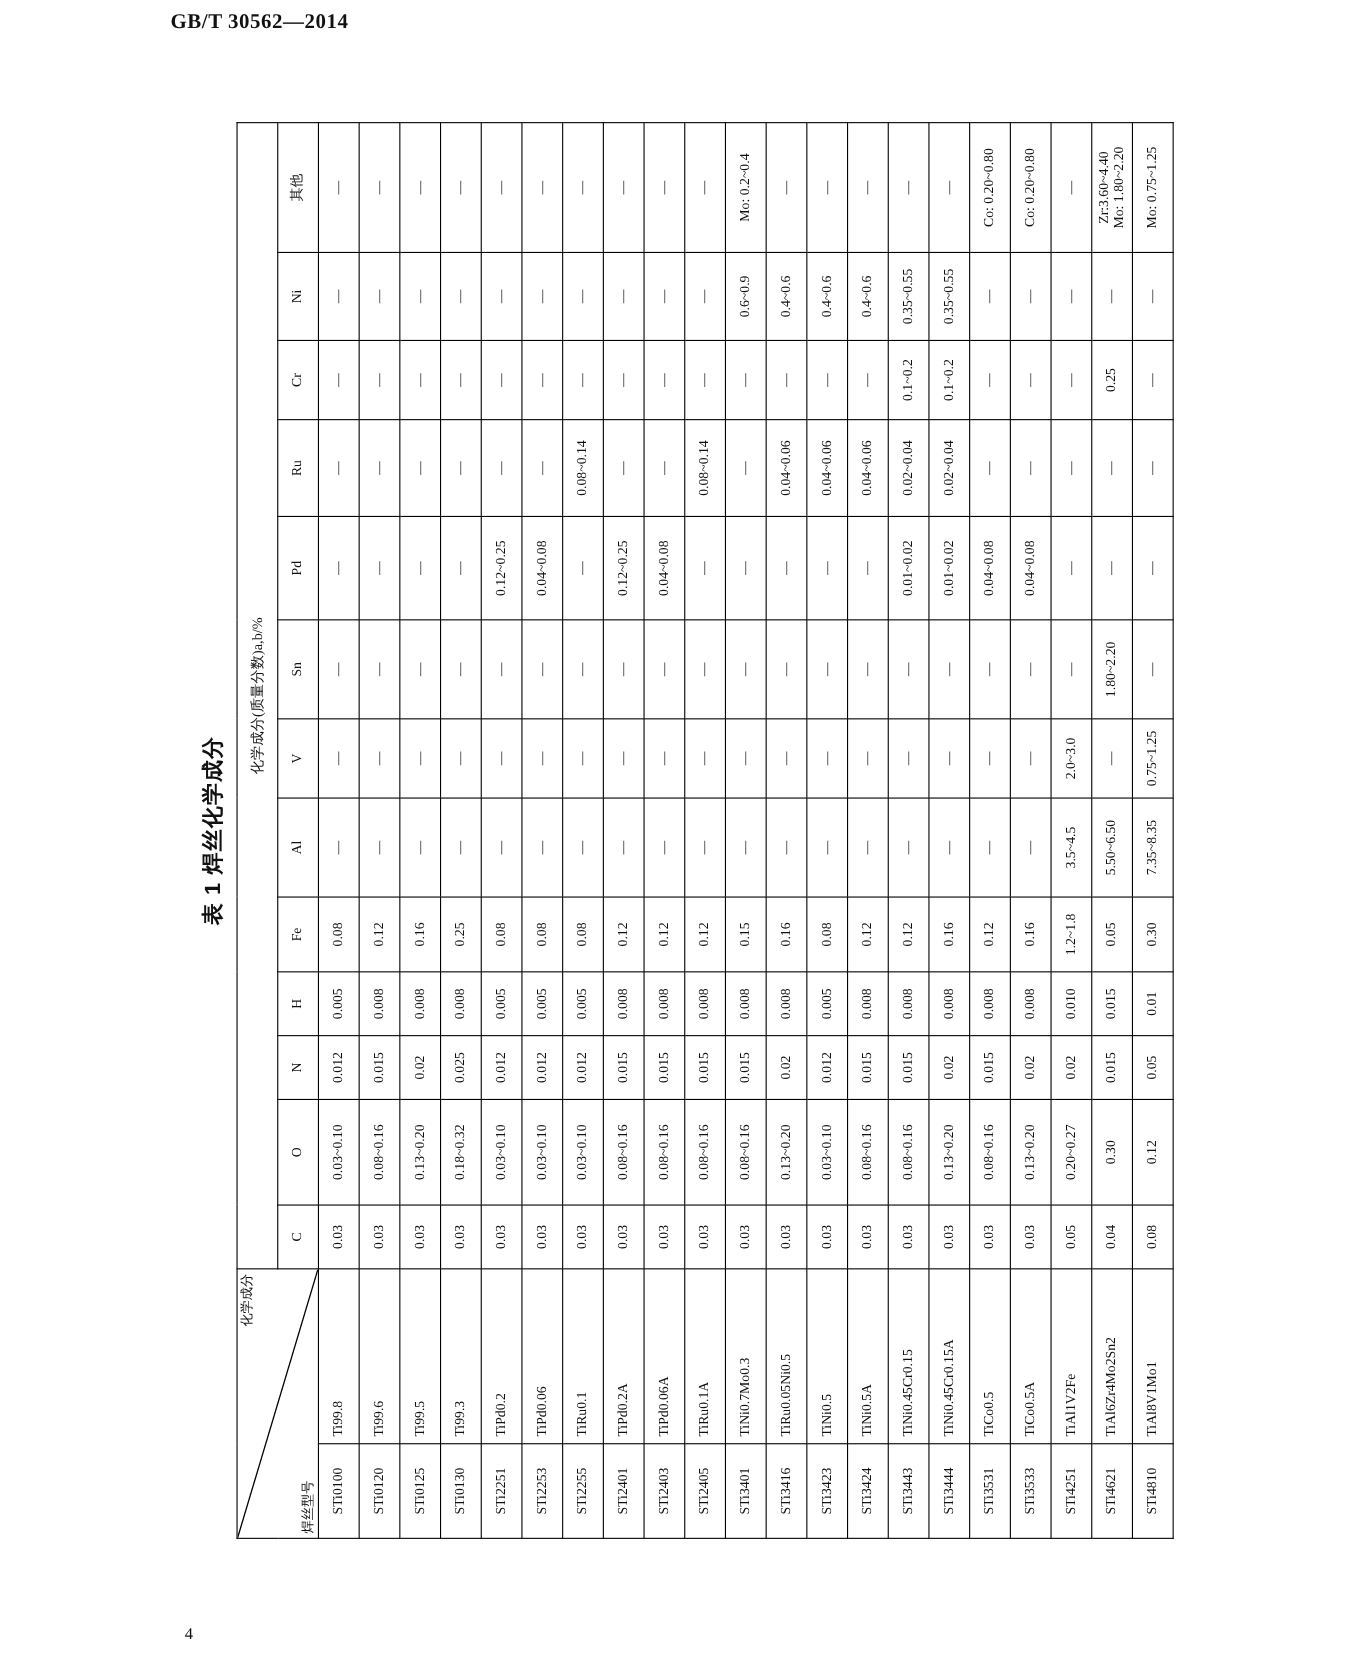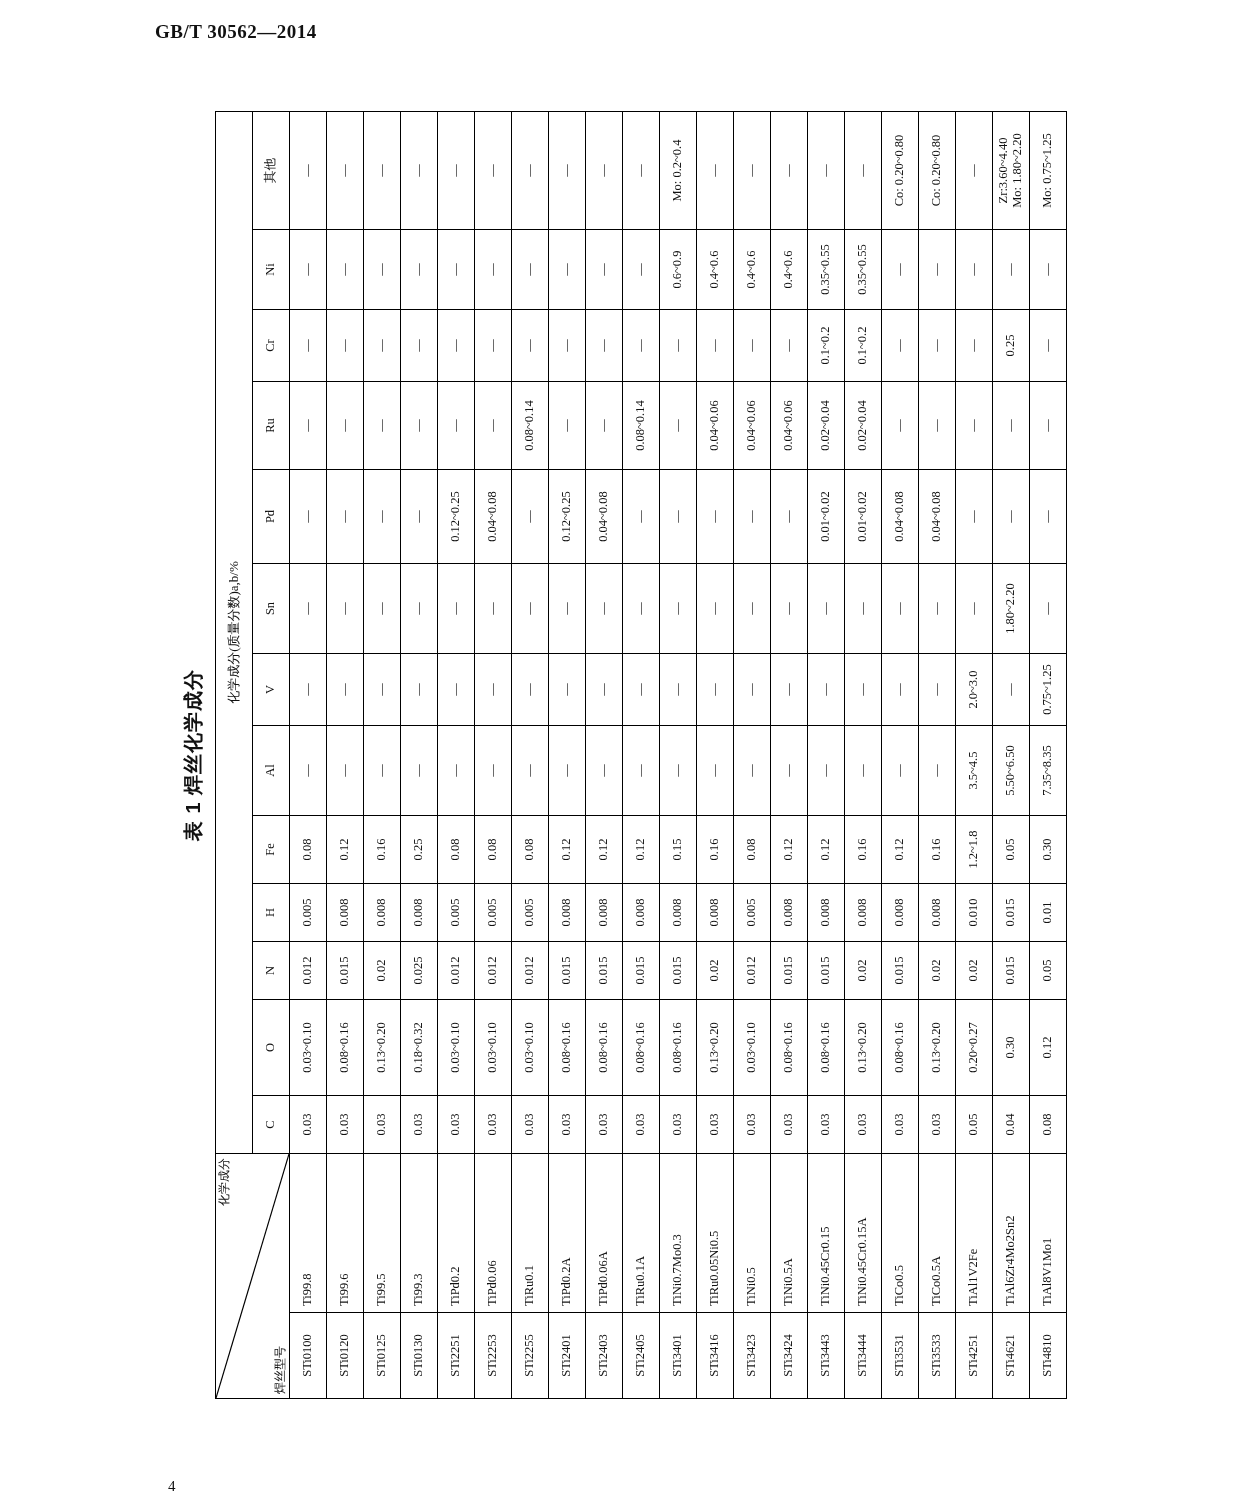--- a/index.html
+++ b/index.html
@@ -11,21 +11,21 @@
     width: 1240px;
     height: 1509px;
     position: relative;
     font-family: "Liberation Serif", serif;
     color: #111;
     overflow: hidden;
   }
   #header-code {
     position: absolute;
     left: 155px;
-    top: 21px;
+    top: 9px;
     font-family: "Liberation Serif", serif;
     font-weight: bold;
     font-size: 19px;
     letter-spacing: 0.5px;
   }
   #page-number {
     position: absolute;
     left: 168px;
     top: 1478px;
     font-size: 15px;

